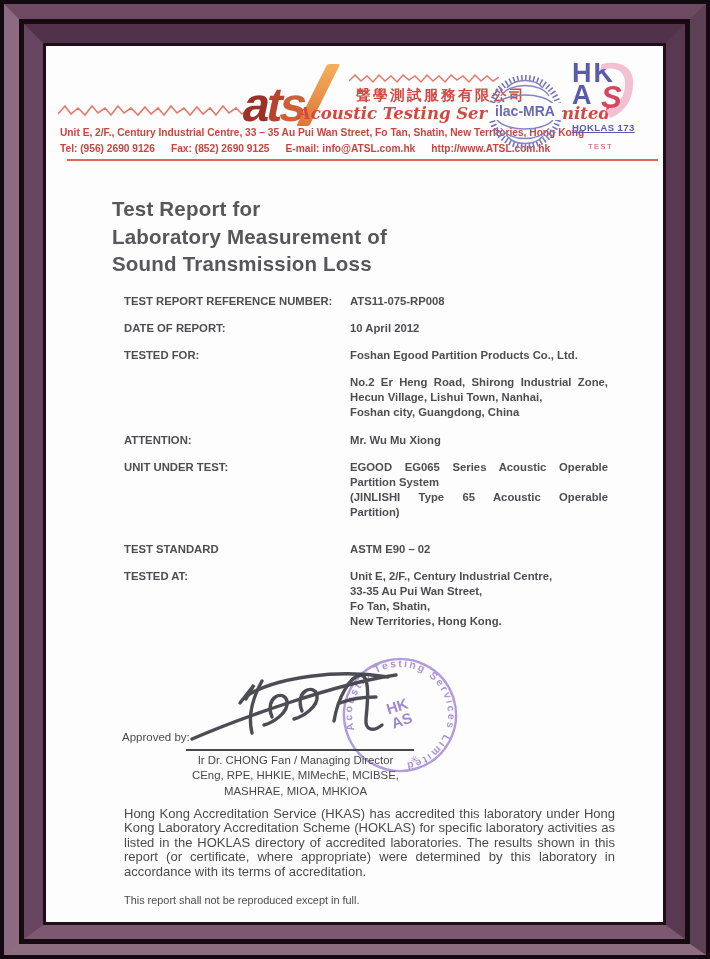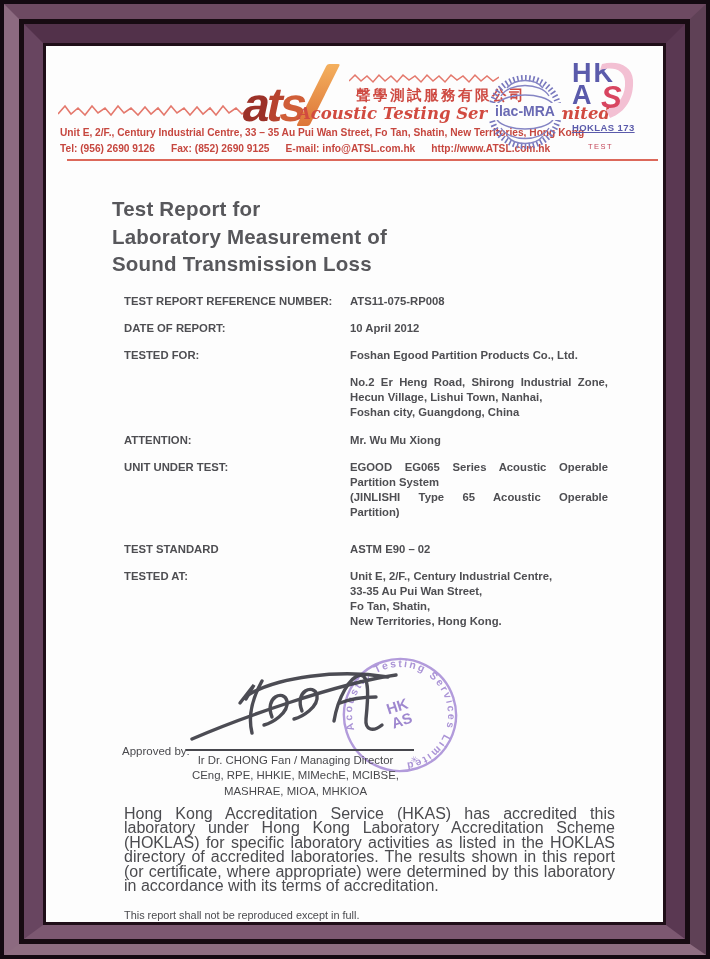--- a/index.html
+++ b/index.html
@@ -53,26 +53,26 @@
   .flabel { width:226px; flex:none; }
   .fvalue { width:258px; }
   .stretch { text-align:justify; text-align-last:justify; }
   .gap-lg { margin-bottom:22px; }
   .gap-md { margin-bottom:13px; }
 
   
   .sig-block { position:relative; height:148px; margin-top:24px; }
   .stamp { position:absolute; left:292px; top:0; transform:rotate(-18deg); opacity:0.85; }
   .sig-svg { position:absolute; left:142px; top:2px; }
-  .approved { position:absolute; left:76px; top:78px; font-size:11.5px; color:#4a4a4e;margin-top:14px; }
+  .approved { position:absolute; left:76px; top:78px; font-size:11.5px; color:#4a4a4e; }
   .sig-line { position:absolute; left:140px; top:96px; width:228px; border-bottom:2px solid #47474d; }
   .sig-names { position:absolute; left:146px; top:100px; font-size:11.4px; line-height:15.5px; color:#48484c; font-weight:500;text-align:center; }
 
   
-  .foot-note { margin:6px 48px 0 78px; text-align:justify; font-size:16px; line-height:14.6px; color:#4b4b4f; }
+  .foot-note { margin:6px 48px 0 78px; text-align:justify; font-size:13px; line-height:14.6px; color:#4b4b4f; }
   .repro { margin:15px 0 0 78px; font-size:10.9px; color:#4b4b4f; }
   .refrow { display:flex; justify-content:space-between; margin:16px 48px 0 78px; font-size:10.9px; color:#4b4b4f; }
 </style>
 </head>
 <body>
 
 <div class="frame-base">
  <div class="bevel-outer">
   <div class="frame-gap1">
    <div class="bevel-inner">

